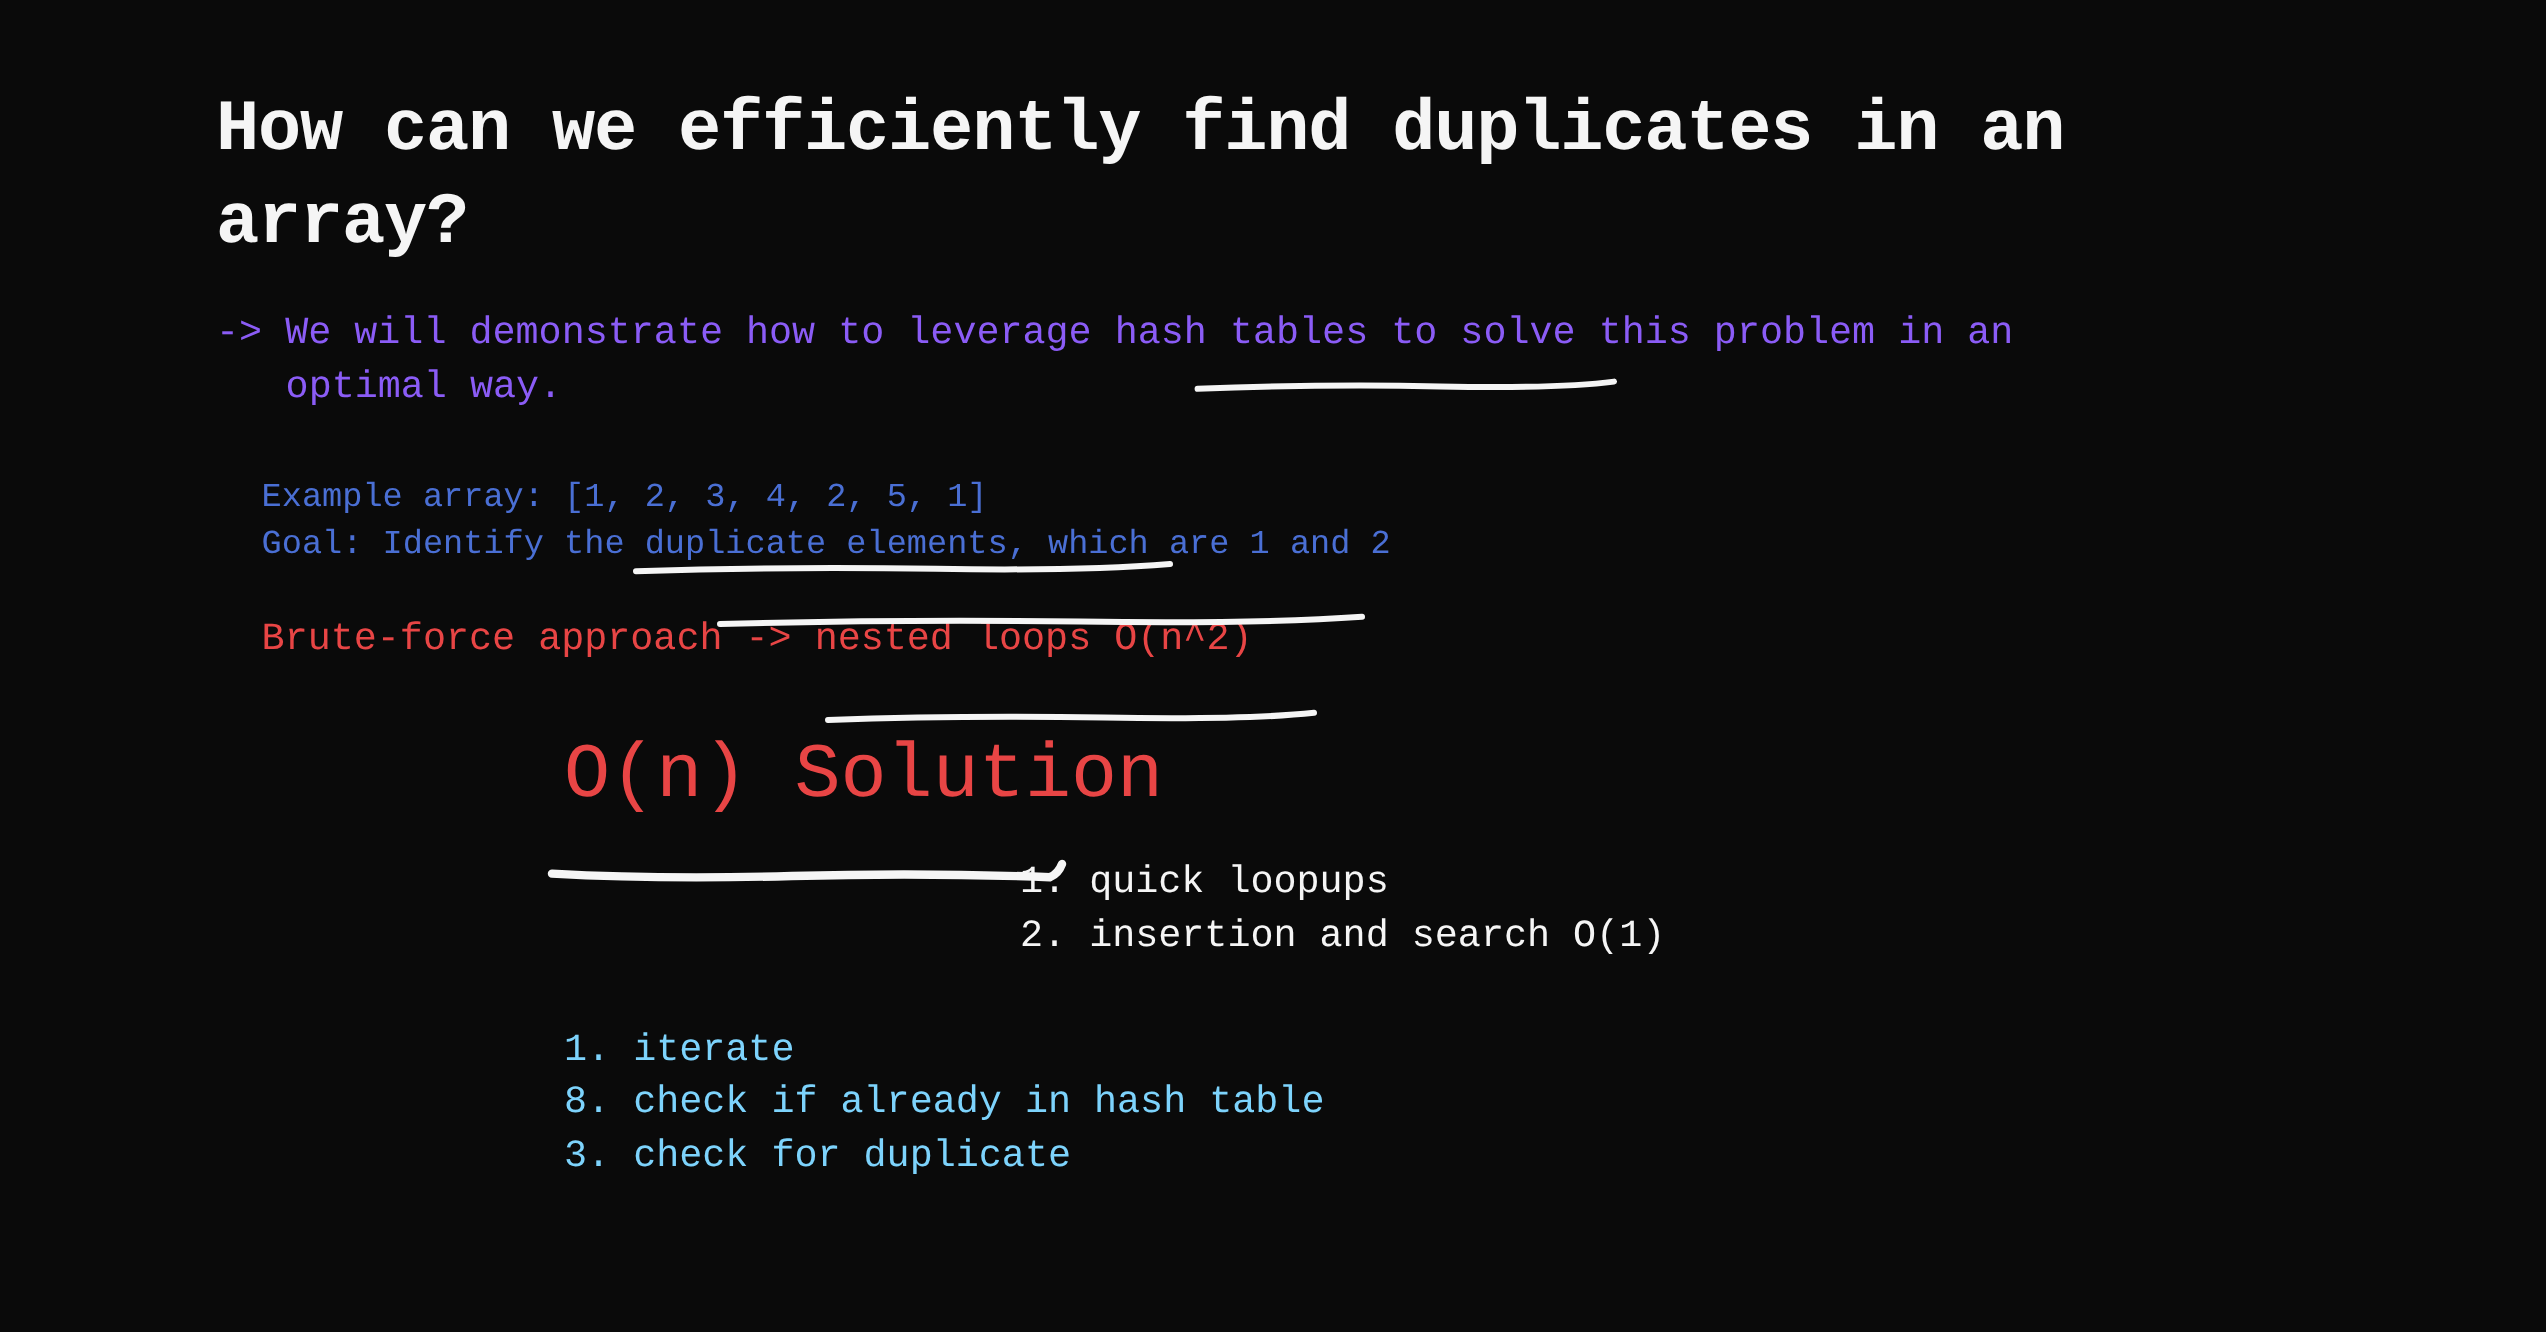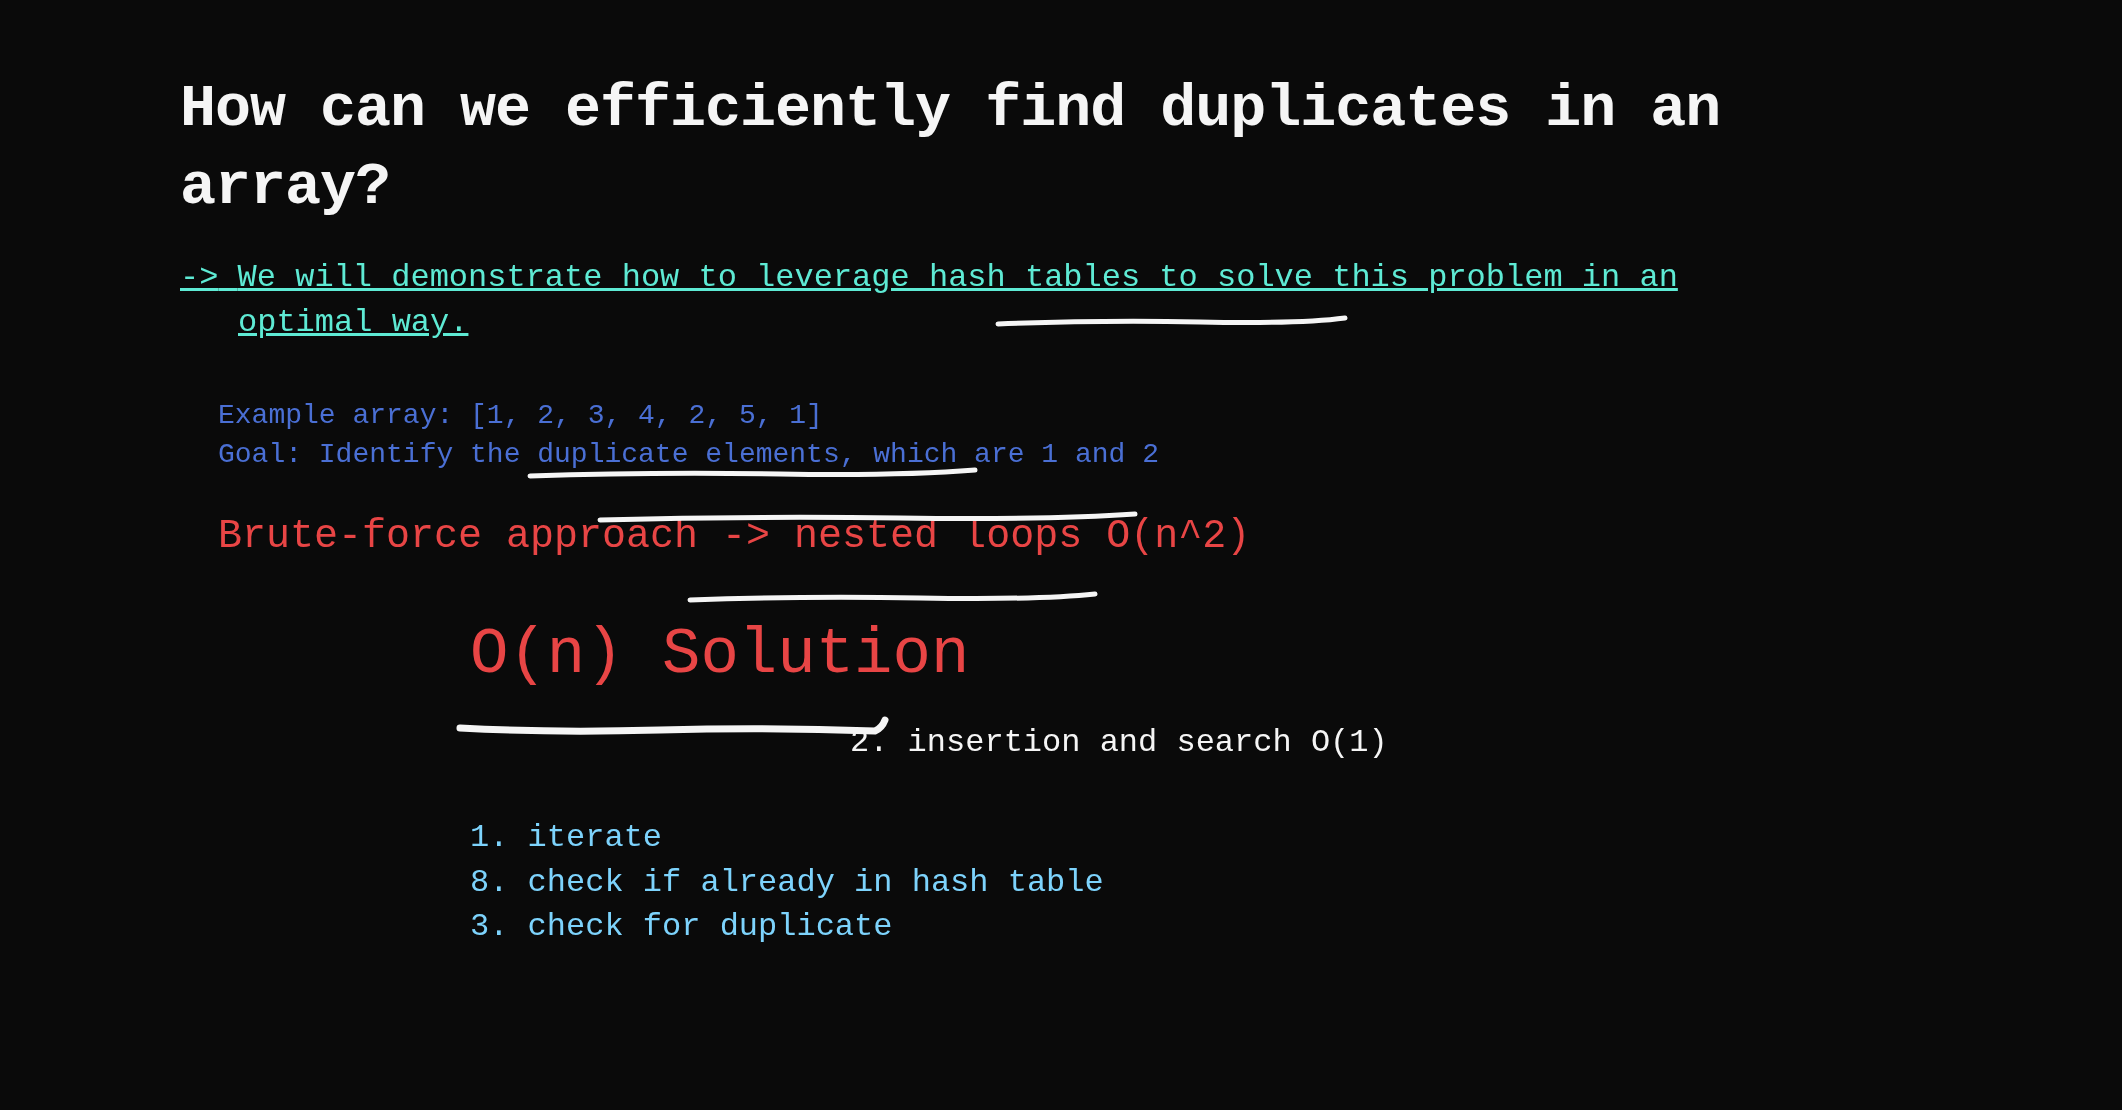--- a/index.html
+++ b/index.html
@@ -21,45 +21,44 @@
     }
     .title {
       color: #f5f5f5;
       font-size: 60px;
       font-weight: 600;
       line-height: 1.3;
       margin-bottom: 30px;
       letter-spacing: -1px;
     }
     .intro-line {
-      color: #5eead4;
+      color: #8b5cf6;
       font-size: 32px;
       line-height: 1.4;
       margin-bottom: 50px;
       position: relative;
-      text-decoration: underline;
     }
     .intro-arrow {
       display: inline;
     }
     .intro-continuation {
       display: block;
       padding-left: 58px;
     }
     .example-block {
       color: #4a6fd4;
       font-size: 28px;
       line-height: 1.4;
       margin-left: 38px;
       margin-bottom: 40px;
       position: relative;
     }
     .brute-force {
       color: #e84545;
-      font-size: 40px;
+      font-size: 32px;
       margin-left: 38px;
       margin-bottom: 60px;
       position: relative;
     }
     .solution-header {
       color: #e84545;
       font-size: 64px;
       font-weight: 400;
       margin-left: 290px;
       margin-bottom: 30px;
@@ -103,20 +102,21 @@
   <div class="example-block">
     <div>Example array: [1, 2, 3, 4, 2, 5, 1]</div>
     <div>Goal: Identify the duplicate elements, which are 1 and 2</div>
   </div>
 
   <div class="brute-force">Brute-force approach -&gt; nested loops O(n^2)</div>
 
   <div class="solution-header">O(n) Solution</div>
 
   <div class="white-list">
+    <div>1. quick loopups</div>
     <div>2. insertion and search O(1)</div>
   </div>
 
   <div class="blue-list">
     <div>1. iterate</div>
     <div>8. check if already in hash table</div>
     <div>3. check for duplicate</div>
   </div>
 </div>
 

